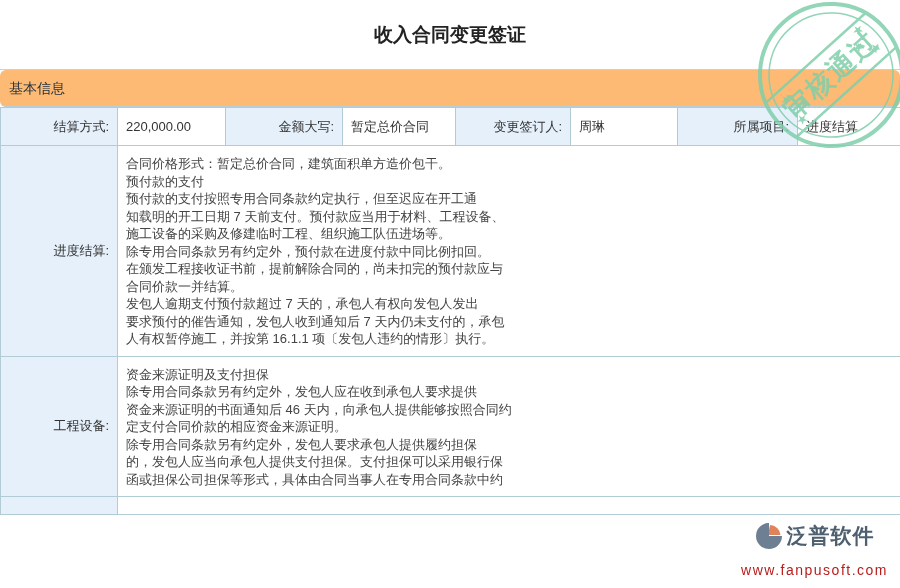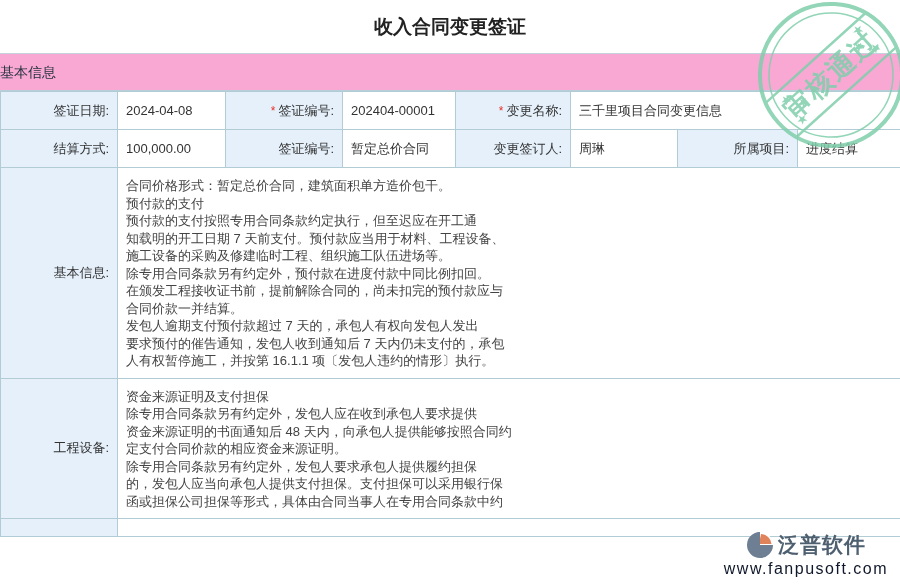--- a/index.html
+++ b/index.html
@@ -4,27 +4,27 @@
 <style>
   html,body{margin:0;padding:0;}
   body{
     width:900px;height:588px;overflow:hidden;position:relative;
     background:#ffffff;
     font-family:"Liberation Sans","DejaVu Sans",sans-serif;
     color:#333;
   }
   .page-title{
     text-align:center;font-size:19px;font-weight:bold;color:#222;
-    padding-top:10px;margin:4px;height:45px;box-sizing:border-box;
+    padding-top:10px;margin:12px;height:45px;box-sizing:border-box;
   }
   .top-divider{border-bottom:1px solid #c3d2dc;height:0;margin-top:0;}
   .section-header{
-    height:36px;line-height:36px;background:#f9a8d4;
-    border-bottom:1px solid #b7cfd9;
-    font-size:14px;color:#24323f;
+    height:36px;line-height:36px;background:#fdba74;
+    border-bottom:1px solid #b7cfd9;padding-left:9px;
+    font-size:14px;color:#24323f;border-radius:6px;
   }
   table.form{
     width:900px;border-collapse:collapse;table-layout:fixed;
   }
   table.form td{
     border:1px solid #b2ccd6;font-size:13px;vertical-align:middle;
     box-sizing:border-box;overflow:hidden;
   }
   td.lbl{
     background:#e5f0fa;text-align:right;padding:4px 8px 4px 2px;color:#333;
@@ -49,21 +49,21 @@
   
   .vendor{
     position:absolute;right:12px;bottom:10px;z-index:25;
     display:flex;flex-direction:column;align-items:center;
   }
   .vendor-top{display:flex;align-items:flex-start;gap:4px;margin-top:20px;}
   .vendor-name{
     font-size:21px;font-weight:bold;color:#4e5f70;letter-spacing:1px;
   }
   .vendor-url{
-    font-size:16px;color:#0f172a;letter-spacing:1.5px;margin-top:1px;
+    font-size:14px;color:#b91c1c;letter-spacing:1.5px;margin-top:12px;
   }
 </style>
 </head>
 <body>
 
 <div class="page-title">收入合同变更签证</div>
 <div class="top-divider"></div>
 <div class="section-header">基本信息</div>
 
 <table class="form">
@@ -71,57 +71,49 @@
     <col style="width:117px">
       <col style="width:108px">
       <col style="width:117px">
       <col style="width:113px">
     <col style="width:115px">
       <col style="width:107px">
       <col style="width:120px">
       <col style="width:103px">
   </colgroup>
   <tbody>
-      <tr class="r-small">
-    <td class="lbl"><span>签证日期:</span></td>
-    <td class="val">2024-04-08</td>
-    <td class="lbl"><span class="req">*</span><span>签证编号:</span></td>
-    <td class="val">202404-00001</td>
-    <td class="lbl"><span class="req">*</span><span>变更名称:</span></td>
-    <td class="val" colspan="3">三千里项目合同变更信息</td>
-  </tr>
   <tr class="r-small">
     <td class="lbl"><span>结算方式:</span></td>
-    <td class="val">100,000.00</td>
-    <td class="lbl"><span>签证编号:</span></td>
+    <td class="val">220,000.00</td>
+    <td class="lbl"><span>金额大写:</span></td>
     <td class="val">暂定总价合同</td>
     <td class="lbl"><span>变更签订人:</span></td>
     <td class="val">周琳</td>
     <td class="lbl"><span>所属项目:</span></td>
     <td class="val">进度结算</td>
   </tr>
   <tr>
-    <td class="lbl"><span>基本信息:</span></td>
+    <td class="lbl"><span>进度结算:</span></td>
     <td class="val big" colspan="7">合同价格形式：暂定总价合同，建筑面积单方造价包干。
 预付款的支付
 预付款的支付按照专用合同条款约定执行，但至迟应在开工通
 知载明的开工日期 7 天前支付。预付款应当用于材料、工程设备、
 施工设备的采购及修建临时工程、组织施工队伍进场等。
 除专用合同条款另有约定外，预付款在进度付款中同比例扣回。
 在颁发工程接收证书前，提前解除合同的，尚未扣完的预付款应与
 合同价款一并结算。
 发包人逾期支付预付款超过 7 天的，承包人有权向发包人发出
 要求预付的催告通知，发包人收到通知后 7 天内仍未支付的，承包
 人有权暂停施工，并按第 16.1.1 项〔发包人违约的情形〕执行。</td>
   </tr>
   <tr>
     <td class="lbl"><span>工程设备:</span></td>
     <td class="val big" colspan="7">资金来源证明及支付担保
 除专用合同条款另有约定外，发包人应在收到承包人要求提供
-资金来源证明的书面通知后 48 天内，向承包人提供能够按照合同约
+资金来源证明的书面通知后 46 天内，向承包人提供能够按照合同约
 定支付合同价款的相应资金来源证明。
 除专用合同条款另有约定外，发包人要求承包人提供履约担保
 的，发包人应当向承包人提供支付担保。支付担保可以采用银行保
 函或担保公司担保等形式，具体由合同当事人在专用合同条款中约</td>
   </tr>
   <tr class="r-cut">
     <td class="lbl"></td>
     <td class="val" colspan="7"></td>
   </tr>
 </tbody>

